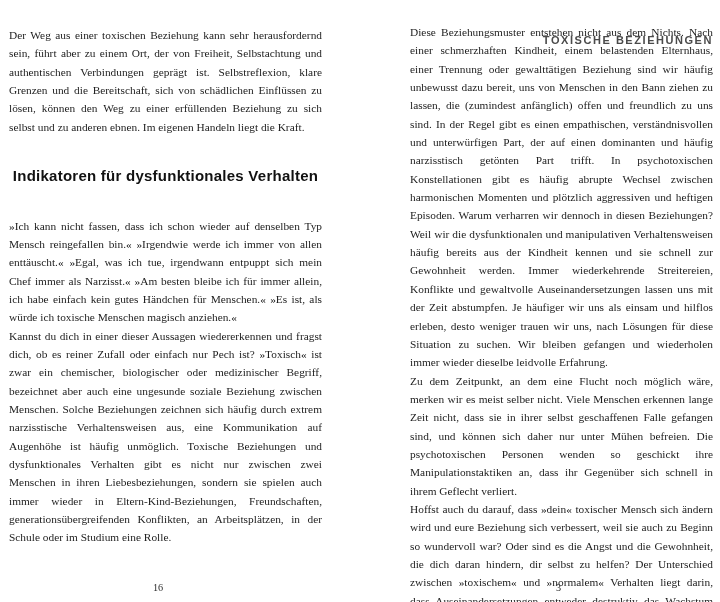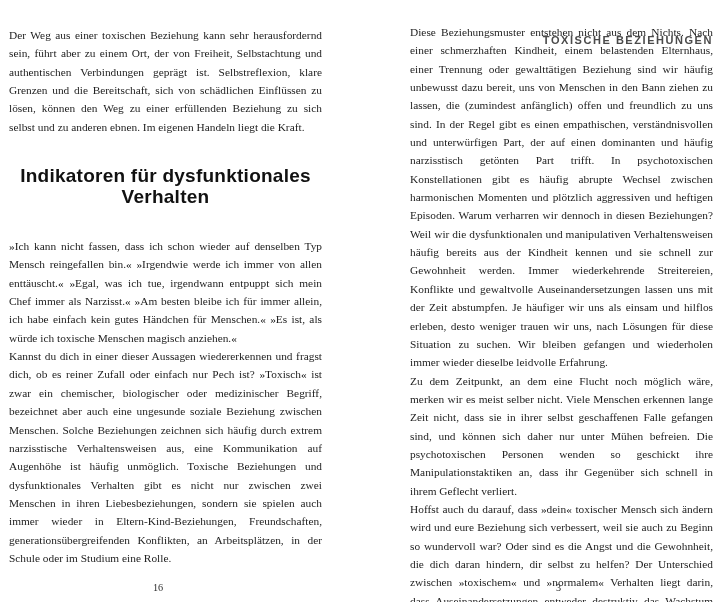--- a/index.html
+++ b/index.html
@@ -61,21 +61,21 @@
     text-align: justify;
     text-justify: inter-word;
     hyphens: manual;
     color: #1c1c1c;
     letter-spacing: 0.01px;
   }
 
   h2.section-heading {
     font-family: "Liberation Sans", "DejaVu Sans", sans-serif;
     font-weight: 700;
-    font-size: 19px;
+    font-size: 15px;
     line-height: 20.5px;
     letter-spacing: 0.25px;
     text-align: center;
     color: #111111;
     margin: 0;
     padding: 0 2px;
   }
   .heading-wrap {
     margin-top: 30px;
     margin-bottom: 30px;

